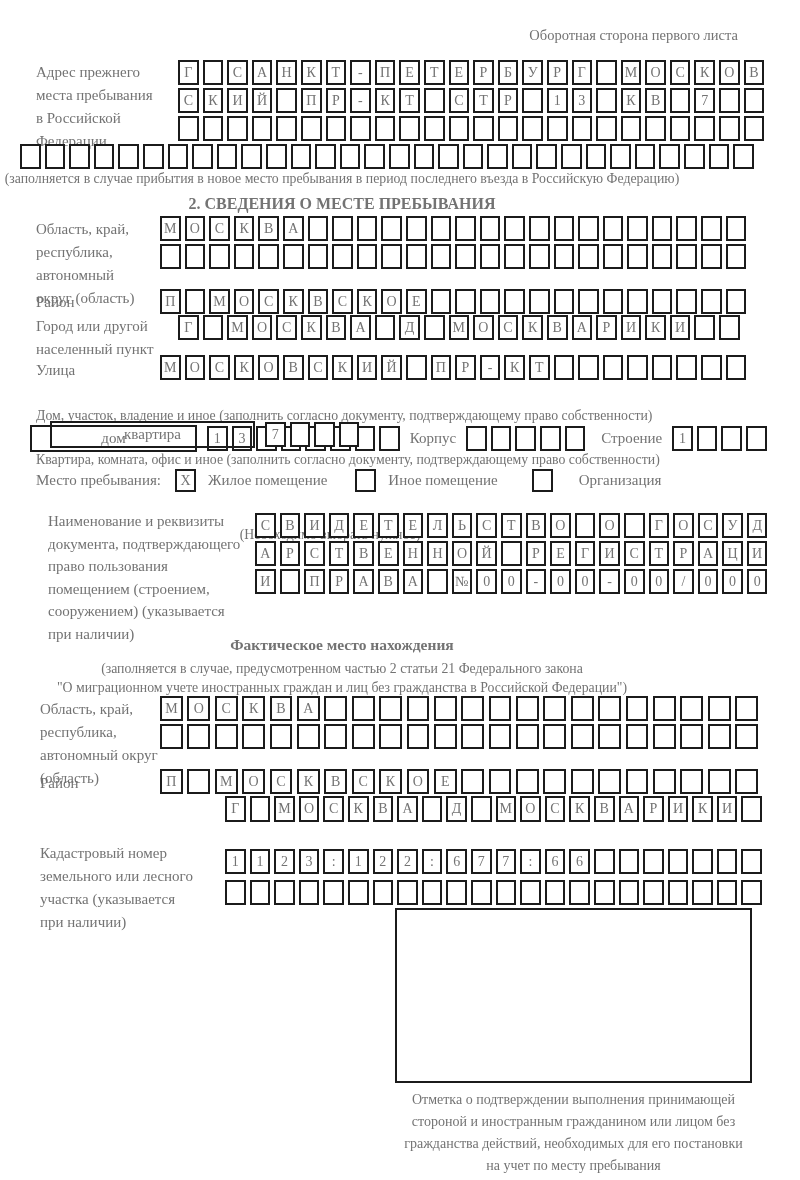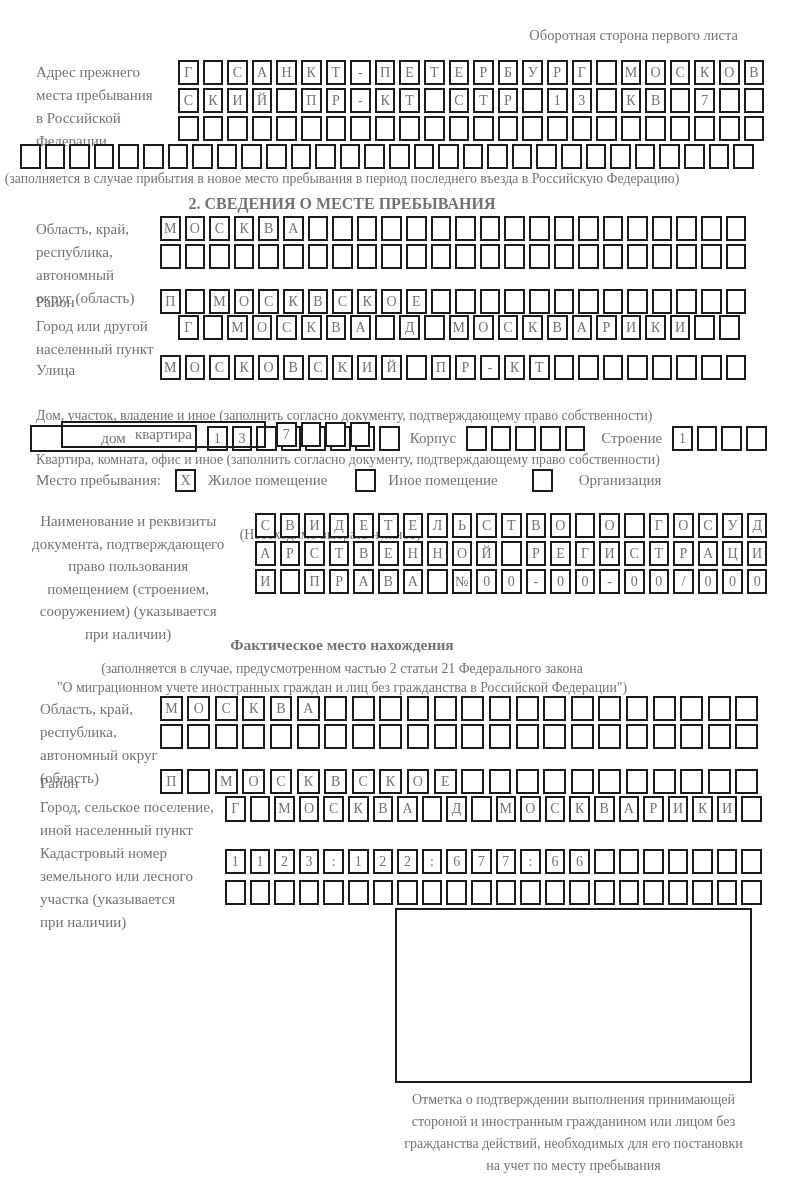--- a/index.html
+++ b/index.html
@@ -328,21 +328,21 @@
     <div class="inlbl" style="margin-left:6px;">Строение</div>
     <div class="grid">
         <div class="cell">1</div>
         <div class="cell"></div>
         <div class="cell"></div>
         <div class="cell"></div>
       </div>
   </div>
   <div class="abs note" style="left:36px;top:408px;">Дом, участок, владение и иное (заполнить согласно документу, подтверждающему право собственности)</div>
 
-  <div class="abs inlinerow" style="left:47px;top:421px;gap:10px;padding-left:14px;">
+  <div class="abs inlinerow" style="left:36px;top:421px;gap:10px;padding-left:14px;">
     <div class="fieldrect" style="width:205px;">квартира</div>
     <div class="grid">
         <div class="cell">7</div>
         <div class="cell"></div>
         <div class="cell"></div>
         <div class="cell"></div>
       </div>
   </div>
   <div class="abs note" style="left:36px;top:452px;">Квартира, комната, офис и иное (заполнить согласно документу, подтверждающему право собственности)</div>
 
@@ -350,21 +350,21 @@
     <div class="inlbl">Место пребывания:</div>
     <div class="optbox" style="margin-left:14px;">X</div>
     <div class="inlbl" style="margin-left:12px;">Жилое помещение</div>
     <div class="optbox" style="margin-left:28px;"></div>
     <div class="inlbl" style="margin-left:12px;">Иное помещение</div>
     <div class="optbox" style="margin-left:34px;"></div>
     <div class="inlbl" style="margin-left:26px;">Организация</div>
   </div>
   <div class="abs note" style="left:150px;top:493px;width:360px;text-align:center;white-space:normal;margin-top:34px;">(Необходимо выбрать нужное)</div>
 
-  <div class="abs lbl" style="left:32px;top:510px;line-height:22.5px;text-align:center;">
+  <div class="abs lbl" style="left:48px;top:510px;line-height:22.5px;">
     <div>Наименование и реквизиты</div>
     <div>документа, подтверждающего</div>
     <div>право пользования</div>
     <div>помещением (строением,</div>
     <div>сооружением) (указывается</div>
     <div>при наличии)</div>
   </div>
   <div class="abs vstack" style="left:255px;top:513px;">
     <div class="grid">
         <div class="cell">С</div>
@@ -517,24 +517,20 @@
       <div class="cell"></div>
       <div class="cell"></div>
       <div class="cell"></div>
       <div class="cell"></div>
       <div class="cell"></div>
       <div class="cell"></div>
       <div class="cell"></div>
       <div class="cell"></div>
     </div>
 
-  <div class="abs lbl" style="left:40px;top:796px;">
-    <div>Город, сельское поселение,</div>
-    <div>иной населенный пункт</div>
-  </div>
   <div class="abs grid h26" style="left:225px;top:796px;">
       <div class="cell">Г</div>
       <div class="cell"></div>
       <div class="cell">М</div>
       <div class="cell">О</div>
       <div class="cell">С</div>
       <div class="cell">К</div>
       <div class="cell">В</div>
       <div class="cell">А</div>
       <div class="cell"></div>

